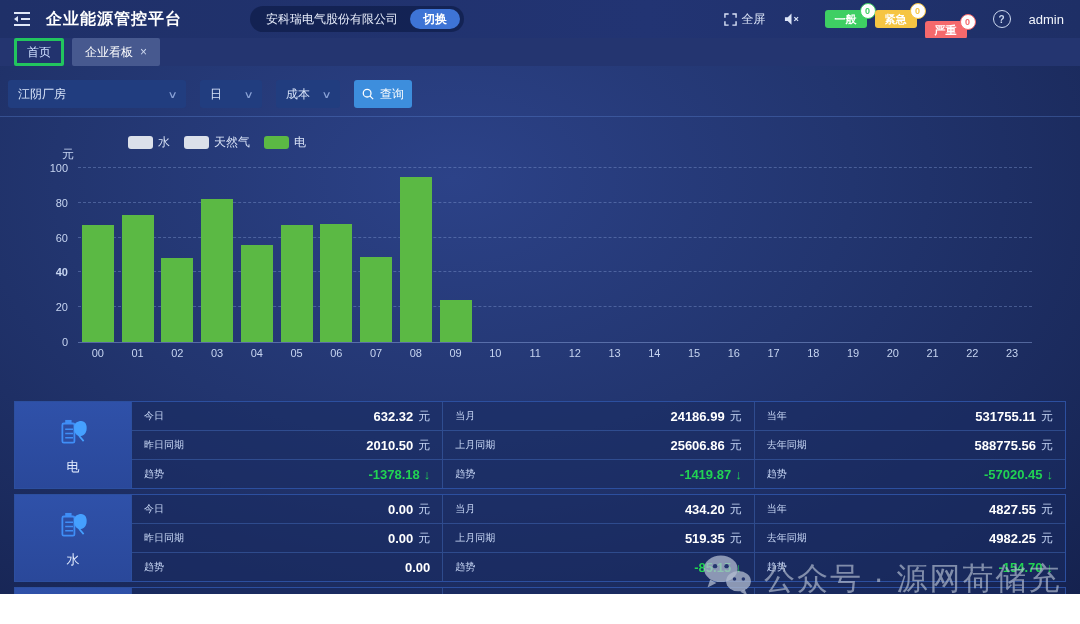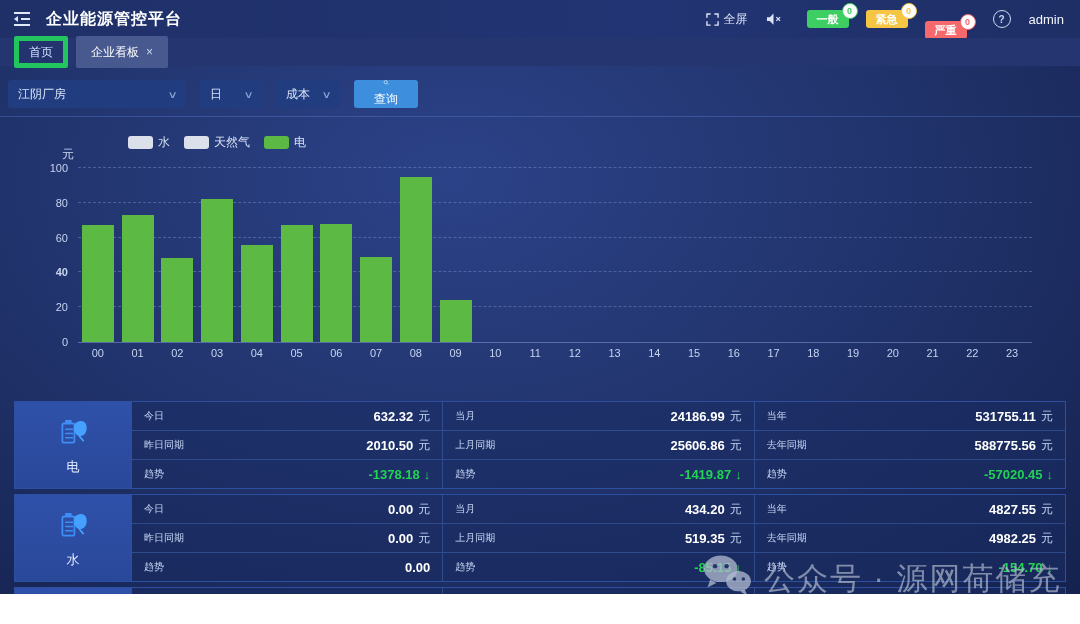--- a/index.html
+++ b/index.html
@@ -14,46 +14,46 @@
           display:flex;align-items:center;}
   .ham{margin-left:12px;width:20px;height:20px;display:flex;align-items:center;justify-content:center;cursor:pointer;}
   .app-title{margin-left:14px;color:#ffffff;font-size:16px;font-weight:bold;letter-spacing:1px;}
   .company-pill{margin-left:68px;height:26px;border-radius:13px;background:rgba(9,22,62,.55);
                 display:flex;align-items:center;padding:0 4px 0 16px;gap:12px;}
   .company-name{color:#e8eefc;font-size:12px;}
   .switch-btn{height:20px;border-radius:10px;background:#3e74d6;color:#fff;font-size:12px;font-weight:bold;
               display:flex;align-items:center;padding:0 13px;cursor:pointer;}
   .header-right{margin-left:auto;display:flex;align-items:center;margin-right:16px;gap:18px;}
   .hr-item{display:flex;align-items:center;gap:5px;color:#dbe4f7;font-size:12px;cursor:pointer;}
-  .alarm-wrap{display:flex;align-items:center;gap:17px;margin:0 8px;}
+  .alarm-wrap{display:flex;align-items:center;gap:8px;margin:0 8px;}
   .alarm-pill{position:relative;height:18px;line-height:18px;padding:0 10px;border-radius:3px;
               color:#fff;font-size:11px;font-weight:bold;cursor:pointer;}
   .alarm-count{position:absolute;top:-7px;right:-9px;width:14px;height:14px;border-radius:50%;
                background:#fff;font-size:9px;font-weight:bold;text-align:center;line-height:14px;
                border:1px solid;}
   .help-circle{width:16px;height:16px;border-radius:50%;border:1.5px solid #ccd8ef;color:#ccd8ef;
                font-size:10px;font-weight:bold;display:flex;align-items:center;justify-content:center;cursor:pointer;}
   .admin{color:#f2f5fc;font-size:13px;cursor:pointer;}
 
   
   .tabbar{position:absolute;left:0;top:38px;width:1080px;height:28px;background:#243570;
           display:flex;align-items:center;padding-left:14px;gap:8px;box-sizing:border-box;}
   .tab{height:22px;display:flex;align-items:center;padding:0 10px;border-radius:2px;font-size:12px;
-       color:#cfe0ff;border:5px solid #22c55e;background:#22336e;cursor:pointer;}
+       color:#cfe0ff;border:3px solid #22c55e;background:#22336e;cursor:pointer;}
   .tab.active{background:#47598f;border-color:#47598f;color:#ffffff;gap:7px;}
   .tab-close{color:#cdd8ef;font-size:12px;line-height:1;cursor:pointer;}
 
   
   .filterbar{position:absolute;left:8px;top:80px;display:flex;align-items:center;gap:14px;}
   .sel{height:28px;background:#213d7f;border-radius:3px;display:flex;align-items:center;
        justify-content:space-between;padding:0 10px;color:#d6e2f8;font-size:12px;cursor:pointer;box-sizing:border-box;}
   .chev{color:#8aa2d6;font-size:10px;transform:scaleX(1.4);}
   .divider-line{position:absolute;left:0;top:116px;width:1080px;height:1px;background:rgba(95,135,215,.35);}
   .query-btn{height:28px;background:#3d8edd;border-radius:3px;color:#fff;font-size:12px;
-             display:flex;align-items:center;gap:6px;padding:0 20px;cursor:pointer;flex-direction:column;}
+             display:flex;align-items:center;gap:6px;padding:0 8px;cursor:pointer;}
 
   
   .legend{position:absolute;left:128px;top:134px;display:flex;align-items:center;gap:14px;}
   .legend-item{display:flex;align-items:center;gap:5px;font-size:12px;color:#d8e2f6;cursor:pointer;}
   .swatch{width:25px;height:13px;border-radius:3px;}
   .y-unit{position:absolute;left:62px;top:146px;font-size:12px;color:#c6d4f0;}
   .y-labels{position:absolute;left:28px;top:168px;width:40px;height:174px;}
   .ytick{position:absolute;right:0;width:40px;text-align:right;font-size:11px;color:#c6d4f0;}
   .plot{position:absolute;left:78px;top:168px;width:954px;height:174px;
         border-bottom:1px solid rgba(150,175,230,.45);}
@@ -91,20 +91,24 @@
 <div class="app">
 
   <div class="header">
     <span class="ham">
       <svg width="18" height="16" viewBox="0 0 18 16" fill="none">
         <path d="M1 2h16M8 8h9M1 14h16" stroke="#dfe7f8" stroke-width="1.8"></path>
         <path d="M5 5v6L1 8z" fill="#dfe7f8"></path>
       </svg>
     </span>
     <span class="app-title">企业能源管控平台</span>
+    <div class="company-pill">
+      <span class="company-name">安科瑞电气股份有限公司</span>
+      <span class="switch-btn">切换</span>
+    </div>
     <div class="header-right">
       <span class="hr-item">
         <svg width="13" height="13" viewBox="0 0 14 14" fill="none">
           <path d="M5 1H1v4M9 1h4v4M13 9v4H9M5 13H1V9" stroke="#dbe4f7" stroke-width="1.5"></path>
         </svg>
         <span>全屏</span>
       </span>
       <span class="hr-item">
         <svg width="15" height="14" viewBox="0 0 16 14" fill="none">
           <path d="M1 5h3l4-4v12l-4-4H1z" fill="#dbe4f7"></path>

